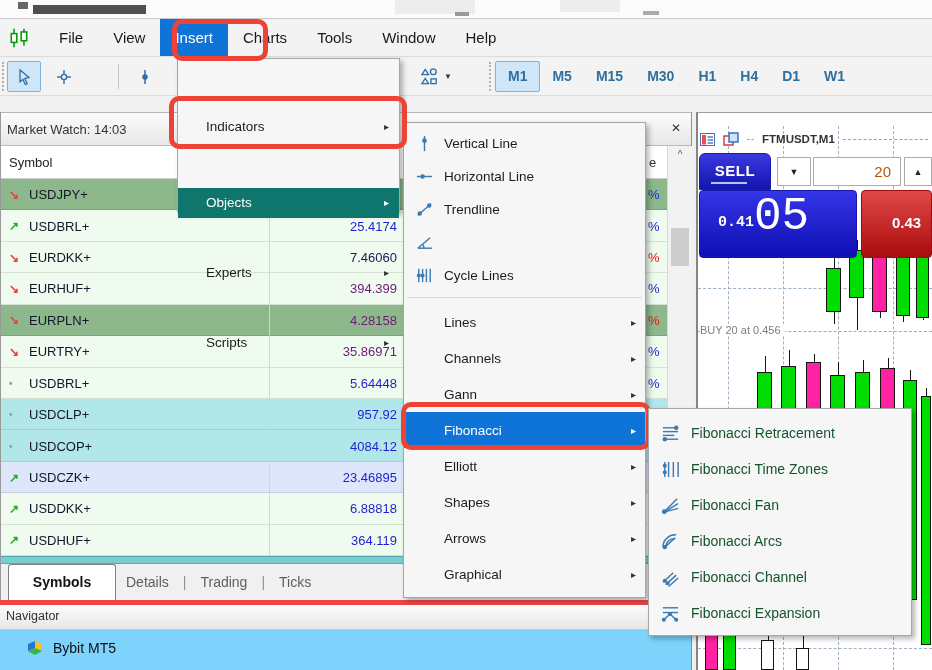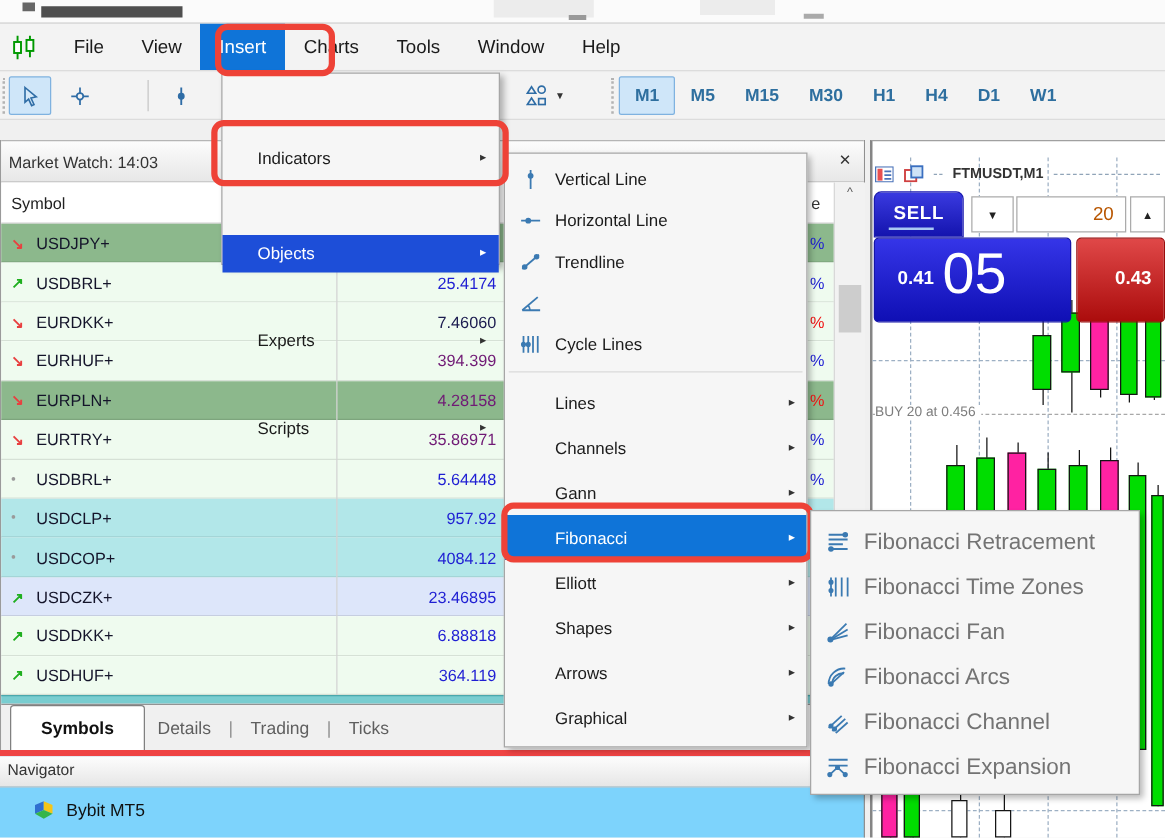--- a/index.html
+++ b/index.html
@@ -82,44 +82,44 @@
   .cl-dash{height:0;border-top:1px dashed #90a4b8;flex:1;align-self:center;}
   .cl-dash.small{flex:none;width:7px;}
   
   .sell-tab{position:absolute;left:699px;top:153px;width:72px;height:37px;background:linear-gradient(#3a3ae0,#1414ae);border:1px solid #1b1bb0;border-radius:6px 6px 0 0;box-sizing:border-box;color:#fff;font-size:15px;font-weight:bold;letter-spacing:.5px;text-align:center;line-height:33px;z-index:6;}
   .sell-underline{position:absolute;left:11px;bottom:5px;width:36px;height:2px;background:#a9c9f2;}
   .oc-btn{position:absolute;top:157px;height:29px;background:#fff;border:1px solid #ababab;box-sizing:border-box;text-align:center;z-index:6;}
   .oc-dd{left:777px;width:34px;font-size:9px;color:#222;line-height:28px;}
   .oc-qty{left:813px;width:88px;font-size:15px;color:#b85600;text-align:right;padding-right:9px;line-height:27px;}
   .oc-up{left:904px;width:28px;font-size:9px;color:#222;line-height:28px;}
   .big-btn{position:absolute;top:190px;height:68px;border-radius:4px;color:#fff;z-index:6;}
-  .bid-btn{left:699px;width:158px;background:linear-gradient(#3535e8,#0f0fb4);border:1px solid #1515a8;box-sizing:border-box;}
+  .bid-btn{left:699px;width:158px;background:linear-gradient(#3535e8,#0f0fb4);border:1px solid #1515a8;box-sizing:border-box;font-family:Liberation Mono, monospace;}
   .ask-btn{left:861px;width:71px;background:linear-gradient(#e04848,#ab0c0c);border:1px solid #9c0c0c;box-sizing:border-box;}
   .price-small{position:absolute;left:18px;bottom:26px;font-size:15px;font-weight:bold;}
   .price-big{position:absolute;left:54px;top:0px;font-size:46px;font-weight:400;}
   .ask-small{position:absolute;left:30px;bottom:26px;font-size:15px;font-weight:bold;}
   
   .menu-pop{position:absolute;background:#f6f6f6;border:1px solid #a6a6a6;box-shadow:3px 3px 5px rgba(0,0,0,0.28);box-sizing:border-box;}
   #insert-menu{left:177px;top:58px;width:223px;height:154px;padding-top:13px;z-index:20;}
   .dd-item{height:30px;line-height:30px;padding-left:28px;font-size:13.5px;color:#1b1b1b;position:relative;margin-top:40px;}
-  .dd-item.active{background:#1d4ed8;color:#fff;}
+  .dd-item.active{background:#0f766e;color:#fff;}
   .dd-arrow{position:absolute;right:10px;top:0;font-size:10px;color:#333;}
   .dd-item.active .dd-arrow{color:#fff;}
   .menu-sep{height:1px;background:#dadada;margin:5px 3px 6px 3px;}
   #objects-menu{left:403px;top:122px;width:243px;height:476px;padding-top:4px;z-index:22;}
   .om-item{display:flex;align-items:center;font-size:13.5px;color:#1b1b1b;position:relative;}
   .om-tool{height:33px;}
   .om-group{height:36px;}
   .om-item.active{background:#0f74d8;color:#fff;}
   .om-icon{width:40px;flex:none;display:flex;justify-content:center;align-items:center;}
   .om-label{flex:1;}
   .om-arrow{margin-right:9px;font-size:10px;color:#333;}
   .om-item.active .om-arrow{color:#fff;}
   #fib-menu{left:648px;top:408px;width:264px;height:228px;padding-top:6px;z-index:26;}
-  .fm-item{display:flex;align-items:center;height:36px;font-size:18px;color:#737373;}
+  .fm-item{display:flex;align-items:center;height:36px;font-size:14px;color:#14532d;}
   .fm-icon{width:42px;flex:none;display:flex;justify-content:center;align-items:center;}
   
   .anno{position:absolute;border:5px solid #ee4237;border-radius:10px;box-sizing:border-box;z-index:40;pointer-events:none;}
   #anno-insert{left:172px;top:19px;width:96px;height:42px;}
   #anno-objects{left:169px;top:96px;width:238px;height:53px;}
   #anno-fibonacci{left:401px;top:402px;width:250px;height:48px;z-index:24;}
 </style>
 </head>
 <body>
 

